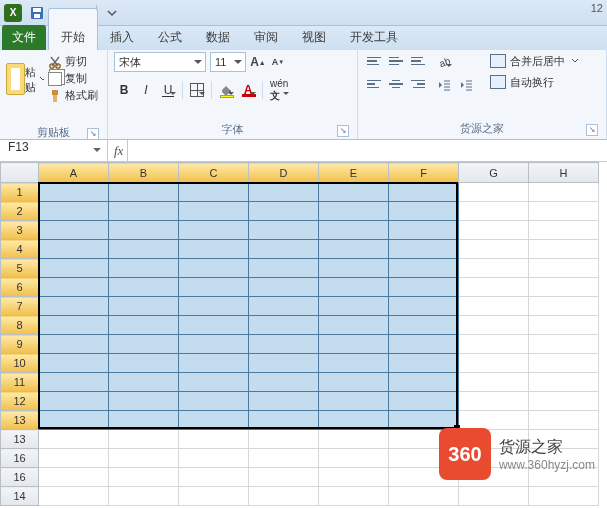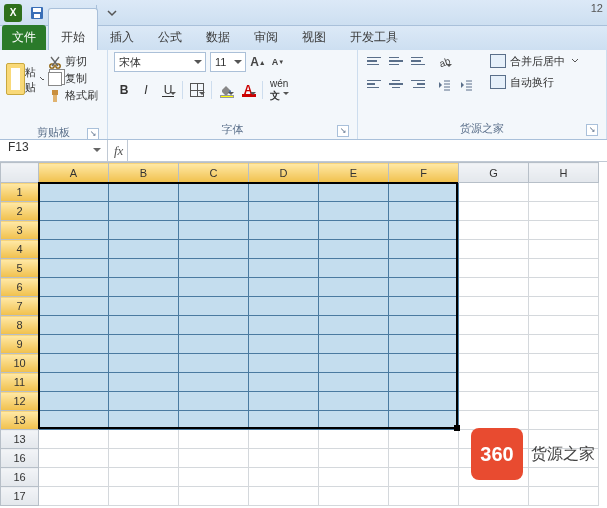--- a/index.html
+++ b/index.html
@@ -495,34 +495,35 @@
           <td class="cell"></td>
           <td class="cell"></td>
           <td class="cell"></td>
           <td class="cell"></td>
           <td class="cell"></td>
           <td class="cell"></td>
           <td class="cell"></td>
           <td class="cell"></td>
         </tr>
         <tr>
-          <th class="rowh">17</th>
+          <th class="rowh">14</th>
           <td class="cell"></td>
           <td class="cell"></td>
           <td class="cell"></td>
           <td class="cell"></td>
           <td class="cell"></td>
           <td class="cell"></td>
           <td class="cell"></td>
           <td class="cell"></td>
         </tr>
       </tbody>
     </table>
   <div class="sel-rect" id="selrect" style="left: 38px; top: 20px; width: 420px; height: 247px;"></div>
   <div class="sel-handle" id="selhandle" style="left: 454px; top: 263px;"></div>
 
   <div class="badge">
     <div class="badge-sq">360</div>
     <div class="badge-txt">
       <div class="t1">货源之家</div>
+      <div class="t2">www.360hyzj.com</div>
     </div>
   </div>
 </div>
 
 </body></html>

